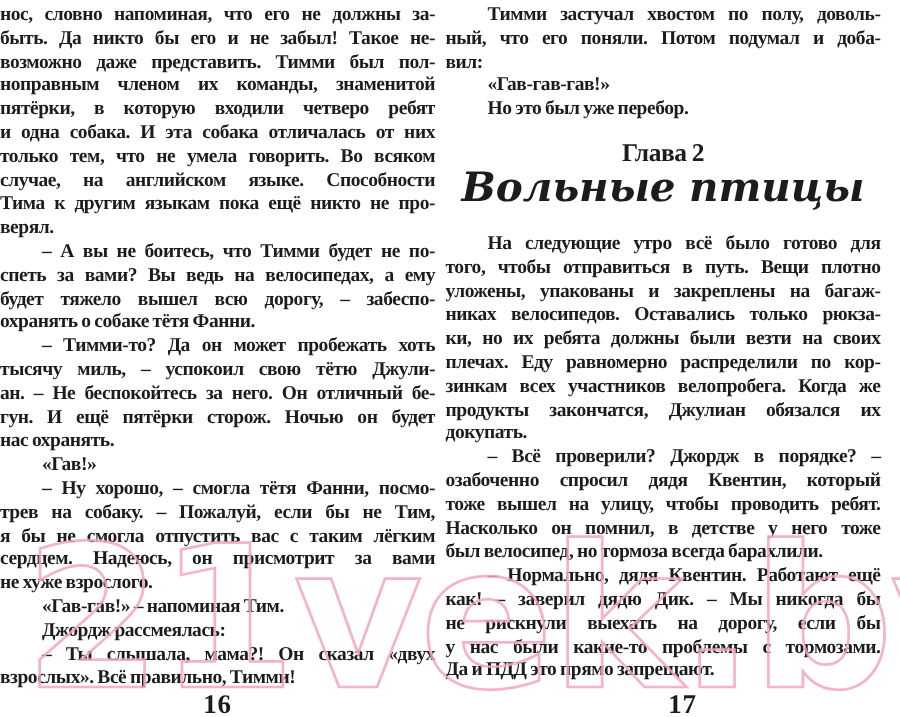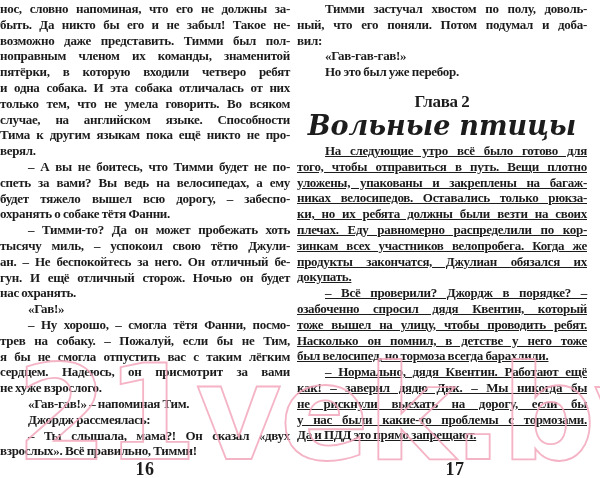--- a/index.html
+++ b/index.html
@@ -48,21 +48,21 @@
   .title {
     margin-top: 1px;
     text-align: center;
     font-family: "DejaVu Serif", serif;
     font-style: italic;
     font-weight: bold;
     font-size: 27px;
     line-height: 30px;
     letter-spacing: 0;
   }
-  .body-gap { margin-top: 2px; text-decoration: underline; }
+  .body-gap { margin-top: 13px; }
 
   .pagenum {
     position: absolute;
     top: 459px;
     width: 290px;
     text-align: center;
     font-size: 18px;
     font-weight: bold;
     letter-spacing: 0.5px;
   }
@@ -101,21 +101,21 @@
       <div class="ln st">случае, на английском языке. Способности</div>
       <div class="ln st">Тима к другим языкам пока ещё никто не про-</div>
       <div class="ln">верял.</div>
       <div class="ln ind st">– А вы не боитесь, что Тимми будет не по-</div>
       <div class="ln st">спеть за вами? Вы ведь на велосипедах, а ему</div>
       <div class="ln st">будет тяжело вышел всю дорогу, – забеспо-</div>
       <div class="ln">охранять о собаке тётя Фанни.</div>
       <div class="ln ind st">– Тимми-то? Да он может пробежать хоть</div>
       <div class="ln st">тысячу миль, – успокоил свою тётю Джули-</div>
       <div class="ln st">ан. – Не беспокойтесь за него. Он отличный бе-</div>
-      <div class="ln st">гун. И ещё отличный сторож. Ночью он будет</div>
+      <div class="ln st">гун. И ещё пятёрки сторож. Ночью он будет</div>
       <div class="ln">нас охранять.</div>
       <div class="ln ind">«Гав!»</div>
       <div class="ln ind st">– Ну хорошо, – смогла тётя Фанни, посмо-</div>
       <div class="ln st">трев на собаку. – Пожалуй, если бы не Тим,</div>
       <div class="ln st">я бы не смогла отпустить вас с таким лёгким</div>
       <div class="ln st">сердцем. Надеюсь, он присмотрит за вами</div>
       <div class="ln">не хуже взрослого.</div>
       <div class="ln ind">«Гав-гав!» – напоминая Тим.</div>
       <div class="ln ind">Джордж рассмеялась:</div>
       <div class="ln ind st">– Ты слышала, мама?! Он сказал «двух</div>

